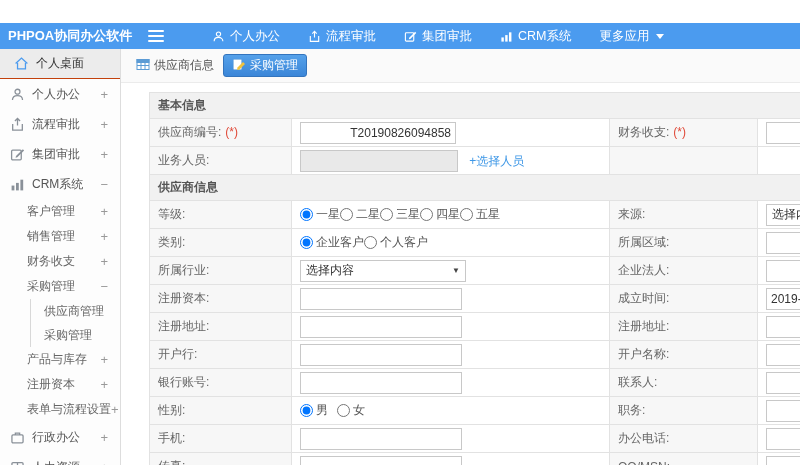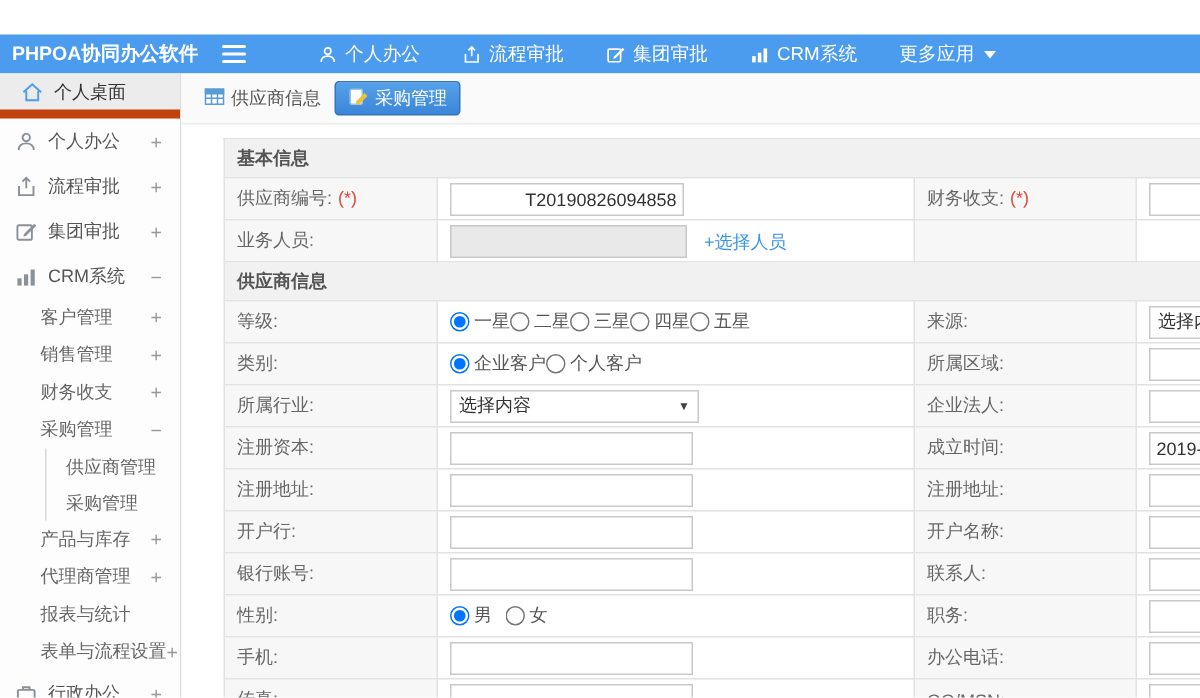--- a/index.html
+++ b/index.html
@@ -16,21 +16,21 @@
   .nav-item { display:flex; align-items:center; gap:5px; margin-right:28px; cursor:pointer; font-size:12.5px; white-space:nowrap; }
   .nav-item svg { display:block; }
   .caret-down { width:0; height:0; border-left:4px solid transparent; border-right:4px solid transparent; border-top:5px solid #fff; margin-left:2px; }
   
   .shell { display:flex; height:439px; }
   .sidebar { width:121px; flex:0 0 121px; border-right:1px solid #ddd; background:#fdfdfd; overflow:hidden; }
   .main { flex:1; background:#fff; overflow:hidden; }
   
   .side-item { position:relative; display:flex; align-items:center; height:30px; padding:0 10px; cursor:pointer; color:#555; white-space:nowrap; }
   .side-item .icn { width:15px; height:15px; margin-right:7px; color:#8a9199; flex:0 0 15px; }
-  .side-item.active { background:#ececec; color:#333; border-bottom:6px solid #c2410c;padding-left:14px; }
+  .side-item.active { background:#ececec; color:#333; border-bottom:1px solid #c2410c;padding-left:14px; }
   .side-item.active .icn { color:#4b9bef; }
   .side-item .exp { position:absolute; right:12px; color:#999; font-size:13px; }
   .side-item.sub { padding-left:27px; height:25px; color:#666; }
   .side-item.sub2 { margin-left:30px; border-left:1px solid #d8d8d8; padding-left:13px; height:24px; color:#666; }
   .side-item.tight .exp { position:static; margin-left:0; }
   
   .tabbar { height:34px; display:flex; align-items:center; gap:9px; padding-left:15px; background:#fafafa; border-bottom:1px solid #ebebeb; }
   .tab { display:flex; align-items:center; gap:4px; cursor:pointer; color:#555; white-space:nowrap; }
   .tab.active { background:linear-gradient(#55a1ea,#3b86d8); border:1px solid #3374bd; border-radius:3px; color:#fff; padding:2px 8px; }
   
@@ -178,25 +178,22 @@
       <span>供应商管理</span>
     </div>
     <div class="side-item sub2">
       <span>采购管理</span>
     </div>
     <div class="side-item sub">
       <span>产品与库存</span>
       <span class="exp">+</span>
     </div>
     <div class="side-item sub">
-      <span>代理商管理</span>
-      <span class="exp">+</span>
-    </div>
-    <div class="side-item sub">
-      <span>报表与统计</span>
+      <span>注册资本</span>
+      <span class="exp">+</span>
     </div>
     <div class="side-item sub tight">
       <span>表单与流程设置</span>
       <span class="exp">+</span>
     </div>
     <div class="side-item">
       <span class="icn"><svg width="15" height="15" viewBox="0 0 14 14" fill="none" stroke="currentColor" stroke-width="1.2">
             <rect x="1.8" y="4.6" width="10.4" height="7.4" rx="1"></rect>
             <path d="M5 4.6 V3 H9 V4.6"></path>
           </svg></span>

